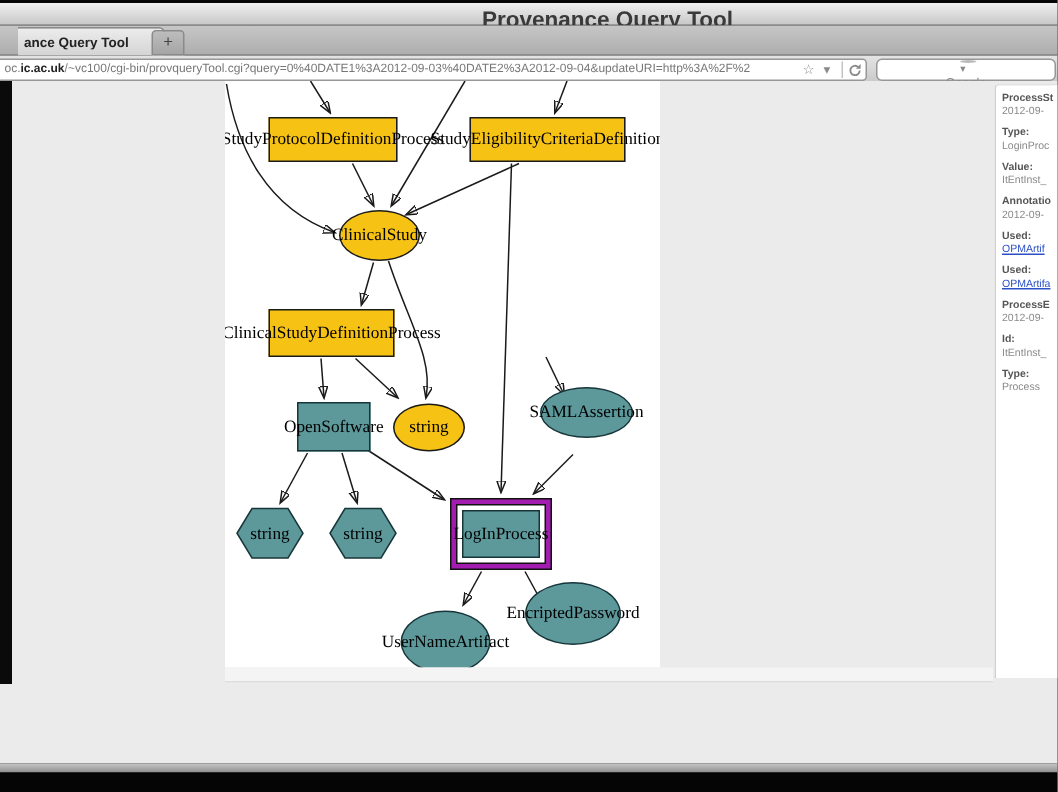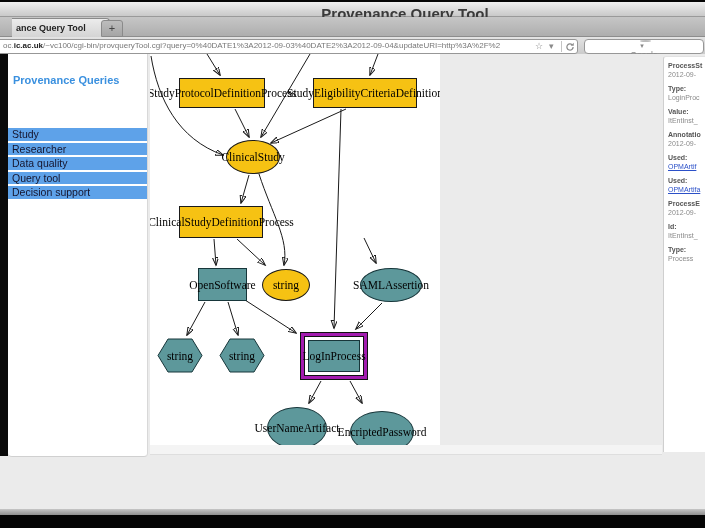--- a/index.html
+++ b/index.html
@@ -129,28 +129,20 @@
     <div id="glogo"></div>
     <span id="searchcaret">▾</span>
     <span id="searchtext">Google</span>
   </div>
 </div>
 
 <div class="abs" id="page">
 
   <div class="abs" id="left-black"></div>
 
-  <div class="abs" id="sidebar">
-    <div class="abs" id="sidebar-heading">Provenance Queries</div>
-    <div class="abs navitem" style="top:74px">Study</div>
-    <div class="abs navitem" style="top:88.5px">Researcher</div>
-    <div class="abs navitem" style="top:103px">Data quality</div>
-    <div class="abs navitem" style="top:117.5px">Query tool</div>
-    <div class="abs navitem" style="top:132px">Decision support</div>
-  </div>
 
   <div class="abs" id="graph">
 
     <svg id="edges" width="290" height="391">
       <defs>
         <marker id="arw" markerWidth="9" markerHeight="8" refX="7.5" refY="3" orient="auto">
           <path d="M0,0 L8,3 L0,6 z" fill="#1a1a1a" stroke="none"></path>
         </marker>
       </defs>
       <line x1="57" y1="0" x2="70" y2="21" marker-end="url(#arw)"></line>
@@ -184,21 +176,21 @@
     </div>
     <div class="node gold" style="left:29px;top:152px;width:84px;height:32px;">
       <span class="nlabel">ClinicalStudyDefinitionProcess</span>
     </div>
     <div class="node teal" style="left:48px;top:214px;width:49px;height:33px;padding-left:36px;">
       <span class="nlabel">OpenSoftware</span>
     </div>
     <div class="node gold ell" style="left:112px;top:215px;width:48px;height:32px;">
       <span class="nlabel">string</span>
     </div>
-    <div class="node teal ell" style="left:210px;top:214px;width:62px;height:34px;">
+    <div class="node teal ell" style="left:210px;top:204px;width:62px;height:34px;">
       <span class="nlabel">SAMLAssertion</span>
     </div>
 
     <div class="node hexnode" style="left:7px;top:284px;width:46px;height:35px;">
       <svg width="46" height="35">
         <polygon points="1,17.5 11,1 35,1 45,17.5 35,34 11,34" fill="#5d989b" stroke="#17363a"></polygon>
       </svg>
       <span class="nlabel">string</span>
     </div>
     <div class="node hexnode" style="left:69px;top:284px;width:46px;height:35px;">
@@ -211,21 +203,21 @@
     <div class="node" id="login-outer" style="left:150px;top:278px;width:68px;height:48px;">
       <div id="login-mid">
         <div id="login-inner"></div>
       </div>
       <span class="nlabel">LogInProcess</span>
     </div>
 
     <div class="node teal ell" style="left:117px;top:353px;width:60px;height:42px;">
       <span class="nlabel">UserNameArtifact</span>
     </div>
-    <div class="node teal ell" style="left:200px;top:357px;width:64px;height:42px;">
+    <div class="node teal ell" style="left:200px;top:334px;width:64px;height:42px;">
       <span class="nlabel">EncriptedPassword</span>
     </div>
   </div>
 
   <div class="abs" id="graph-under"></div>
 
   <div class="abs" id="rpanel">
     <div class="fld">
       <div class="flabel">ProcessSt</div>
       <div class="fvalue">2012-09-</div>

